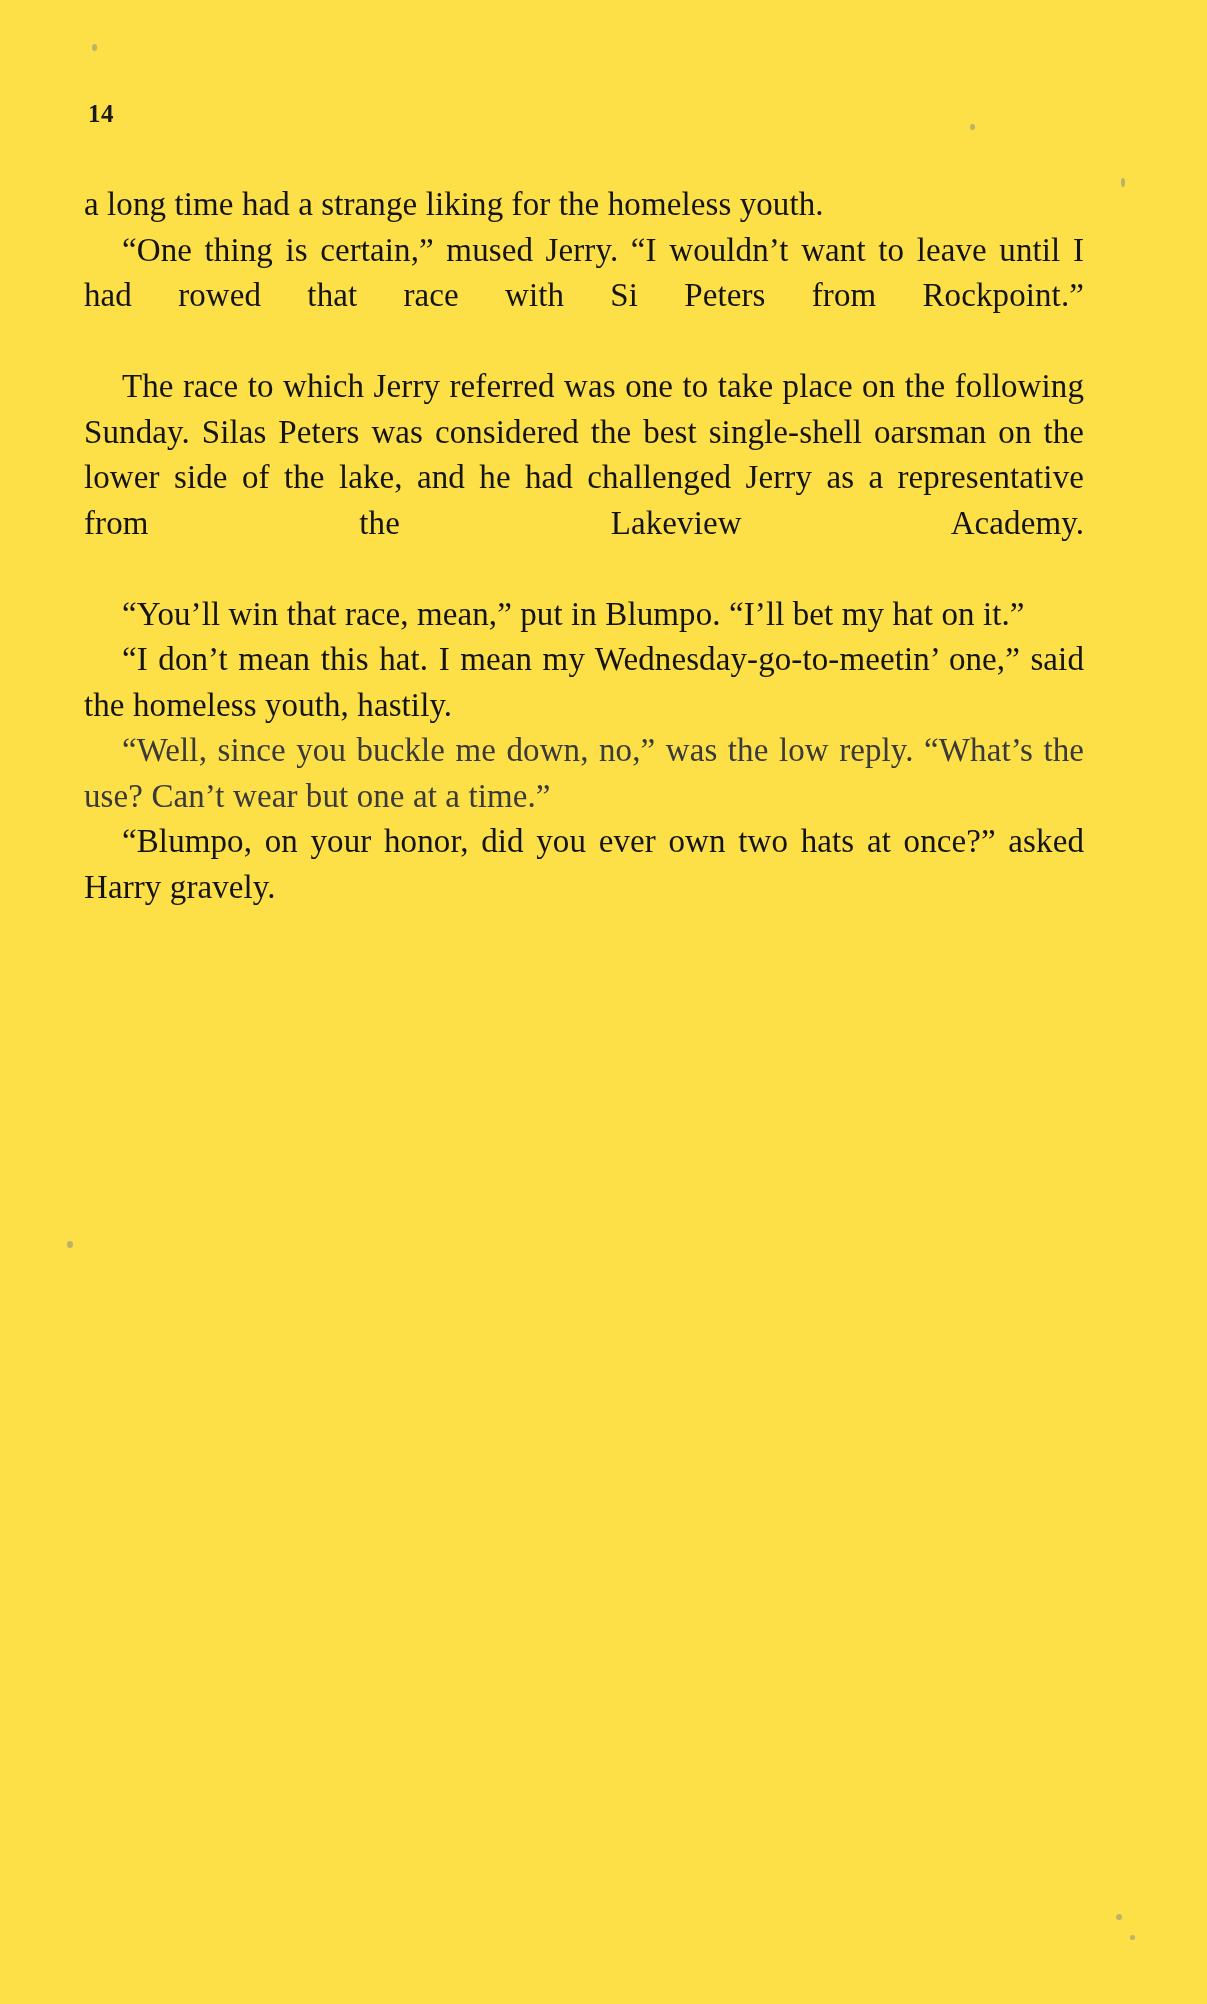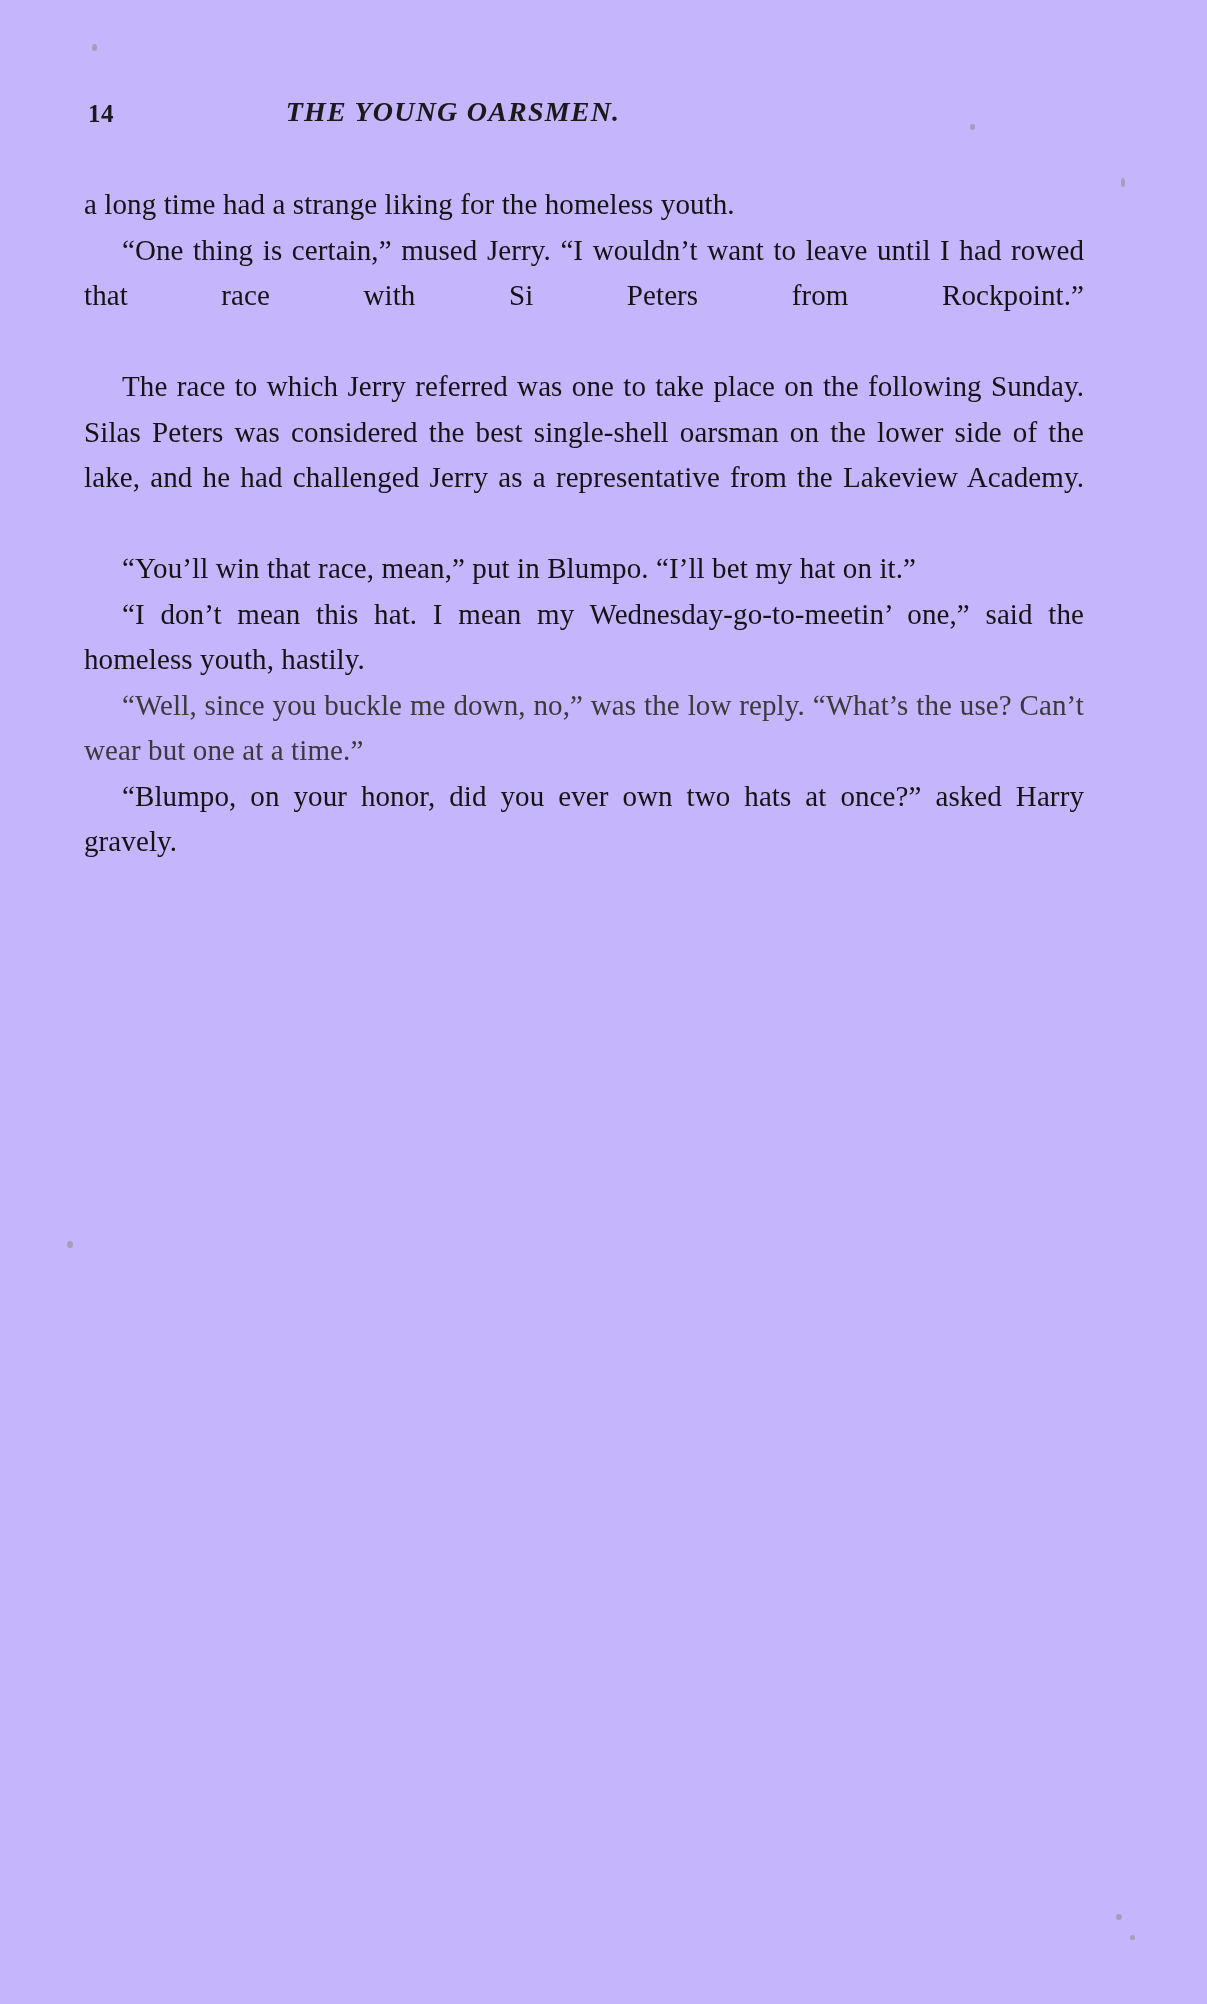--- a/index.html
+++ b/index.html
@@ -13,21 +13,21 @@
     position: relative;
     font-family: "Liberation Serif", serif;
     color: #1a1a1a;
   }
   .page {
     position: absolute;
     left: 0;
     top: 0;
     width: 1207px;
     height: 2004px;
-    background: #c4b5fd;
+    background: #fde047;
     overflow: hidden;
   }
   .speck {
     position: absolute;
     background: #8a8a84;
     border-radius: 50%;
     opacity: .55;
   }
   .header {
     position: absolute;
@@ -58,21 +58,21 @@
     font-family: "Liberation Serif", serif;
   }
   .body-text {
     position: absolute;
     left: 84px;
     top: 182px;
     width: 1000px;
   }
   .para {
     margin: 0 0 0 0;
-    font-size: 29px;
+    font-size: 33px;
     line-height: 45.5px;
     text-align: justify;
     text-justify: inter-word;
     font-family: "Liberation Serif", serif;
     color: #141414;
     letter-spacing: .1px;
   }
   .para.indent {
     text-indent: 38px;
   }
@@ -95,21 +95,20 @@
 
   <div class="speck" style="left:92px; top:44px; width:5px; height:7px;"></div>
   <div class="speck" style="left:970px; top:124px; width:5px; height:6px;"></div>
   <div class="speck" style="left:1121px; top:178px; width:4px; height:9px;"></div>
   <div class="speck" style="left:67px; top:1241px; width:6px; height:7px;"></div>
   <div class="speck" style="left:1116px; top:1914px; width:6px; height:6px;"></div>
   <div class="speck" style="left:1130px; top:1935px; width:5px; height:5px;"></div>
 
   <div class="header">
     <div class="folio">14</div>
-    <div class="running-title">THE YOUNG OARSMEN.</div>
   </div>
 
   <div class="body-text">
     <p class="para noflush">a long time had a strange liking for the homeless youth.</p>
     <p class="para indent">“One thing is certain,” mused Jerry.  “I wouldn’t want to leave until I had rowed that race with Si Peters from Rockpoint.”</p>
     <p class="para indent">The race to which Jerry referred was one to take place on the following Sunday.  Silas Peters was considered the best single-shell oarsman on the lower side of the lake, and he had challenged Jerry as a representative from the Lakeview Academy.</p>
     <p class="para indent noflush">“You’ll win that race, mean,” put in Blumpo. “I’ll bet my hat on it.”</p>
     <p class="para indent noflush">“I don’t mean this hat.  I mean my Wednesday-go-to-meetin’ one,” said the homeless youth, hastily.</p>
     <p class="para indent noflush faded">“Well, since you buckle me down, no,” was the low reply.  “What’s the use?  Can’t wear but one at a time.”</p>
     <p class="para indent noflush">“Blumpo, on your honor, did you ever own two hats at once?”  asked Harry gravely.</p>

